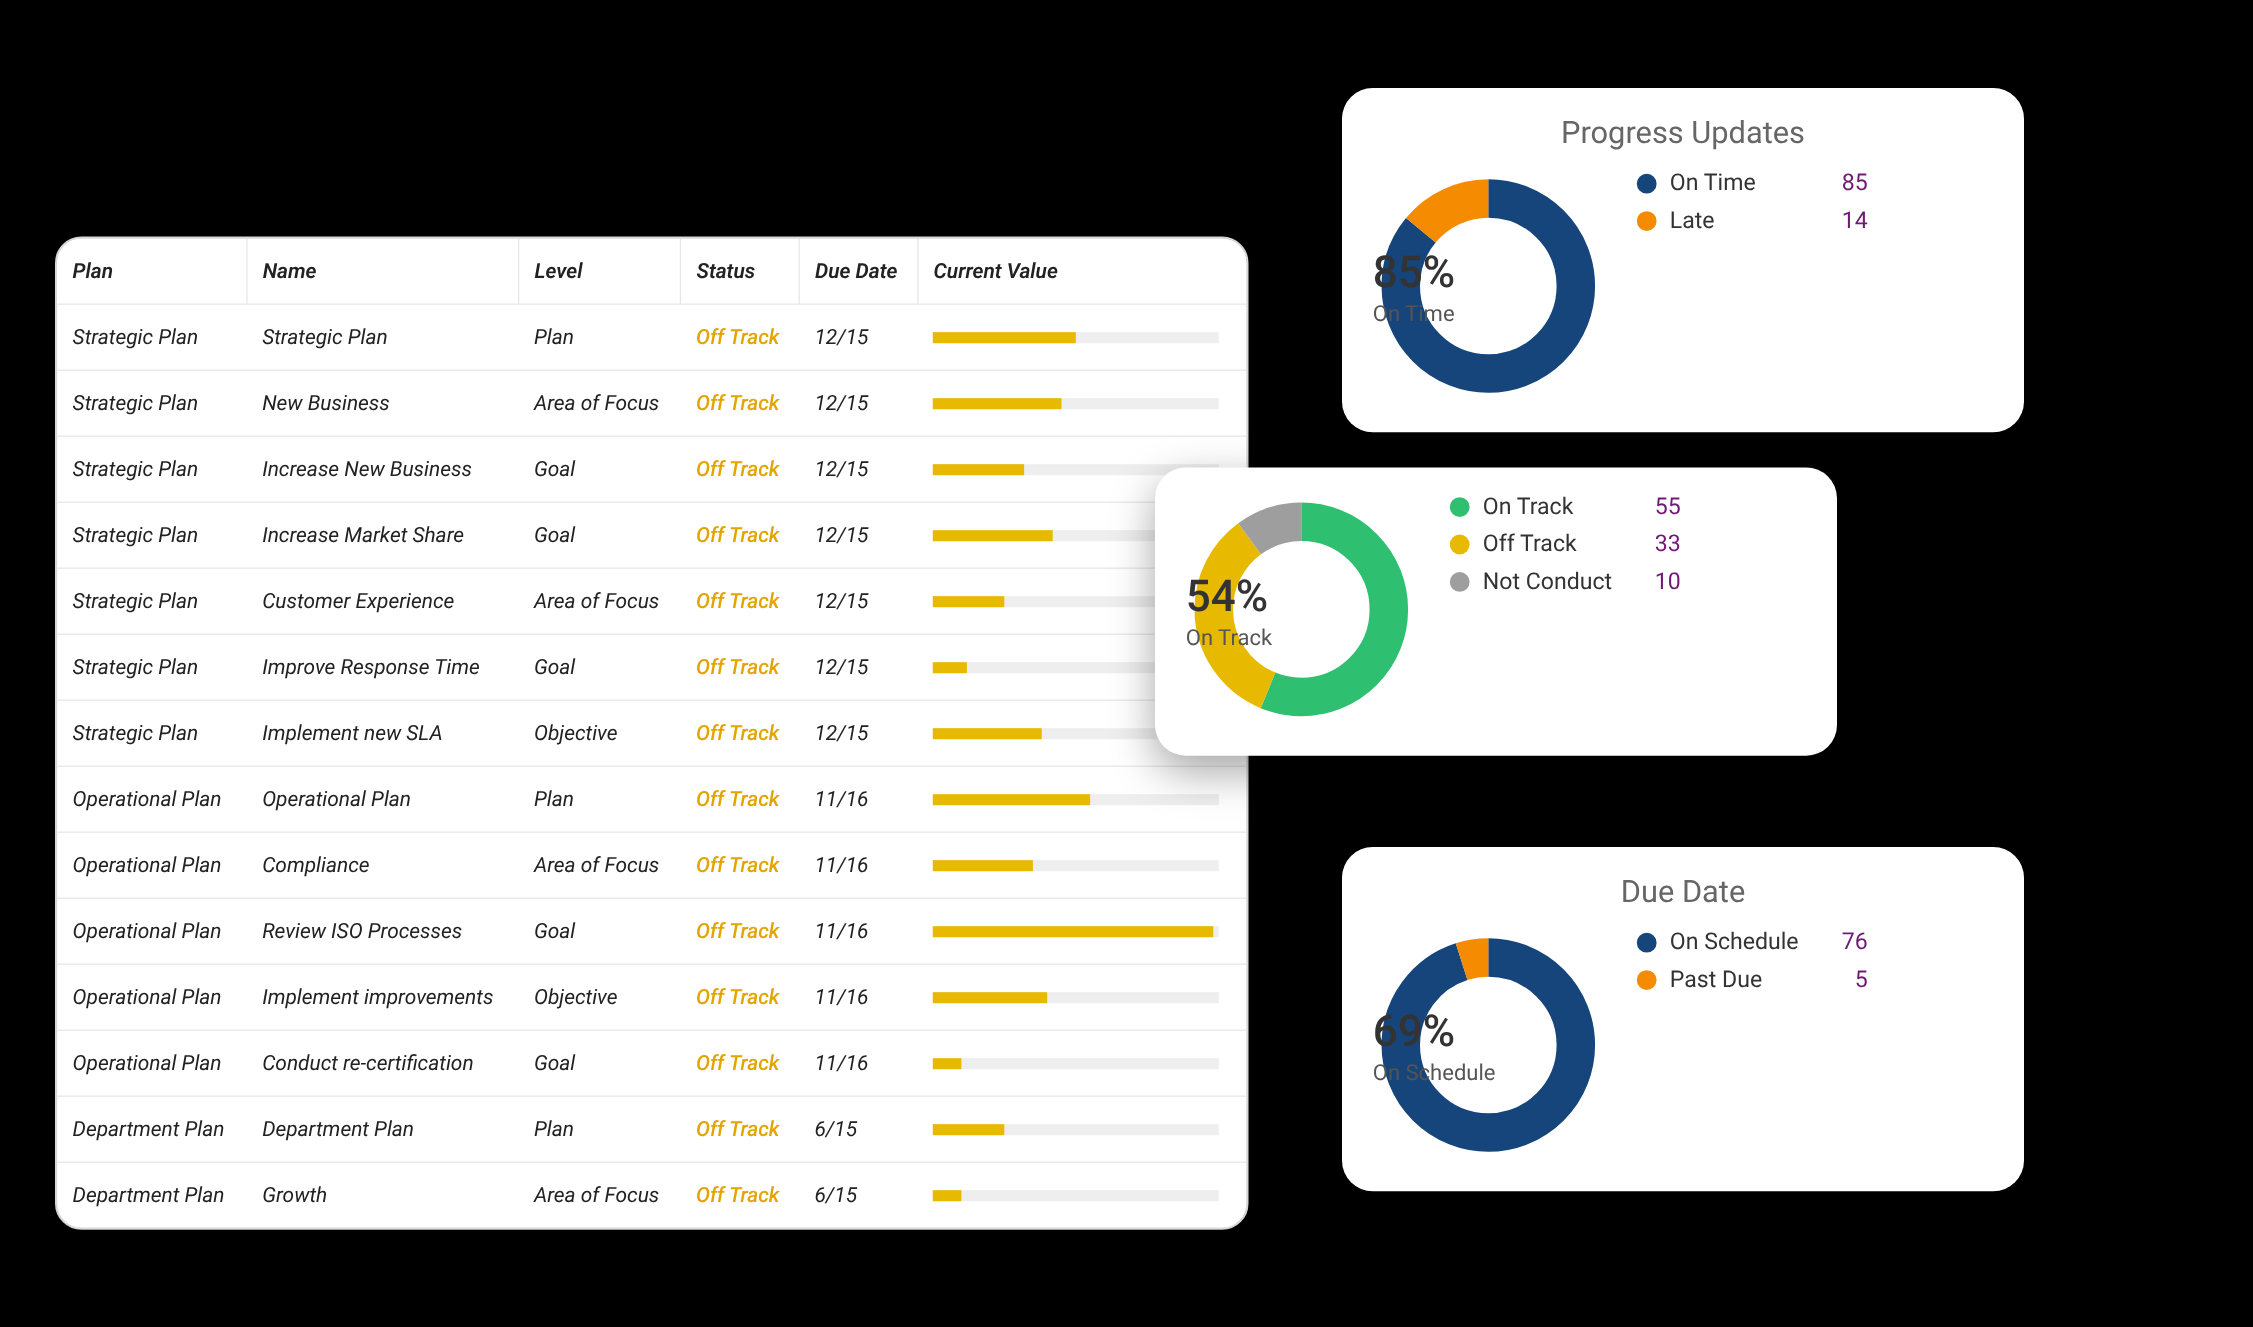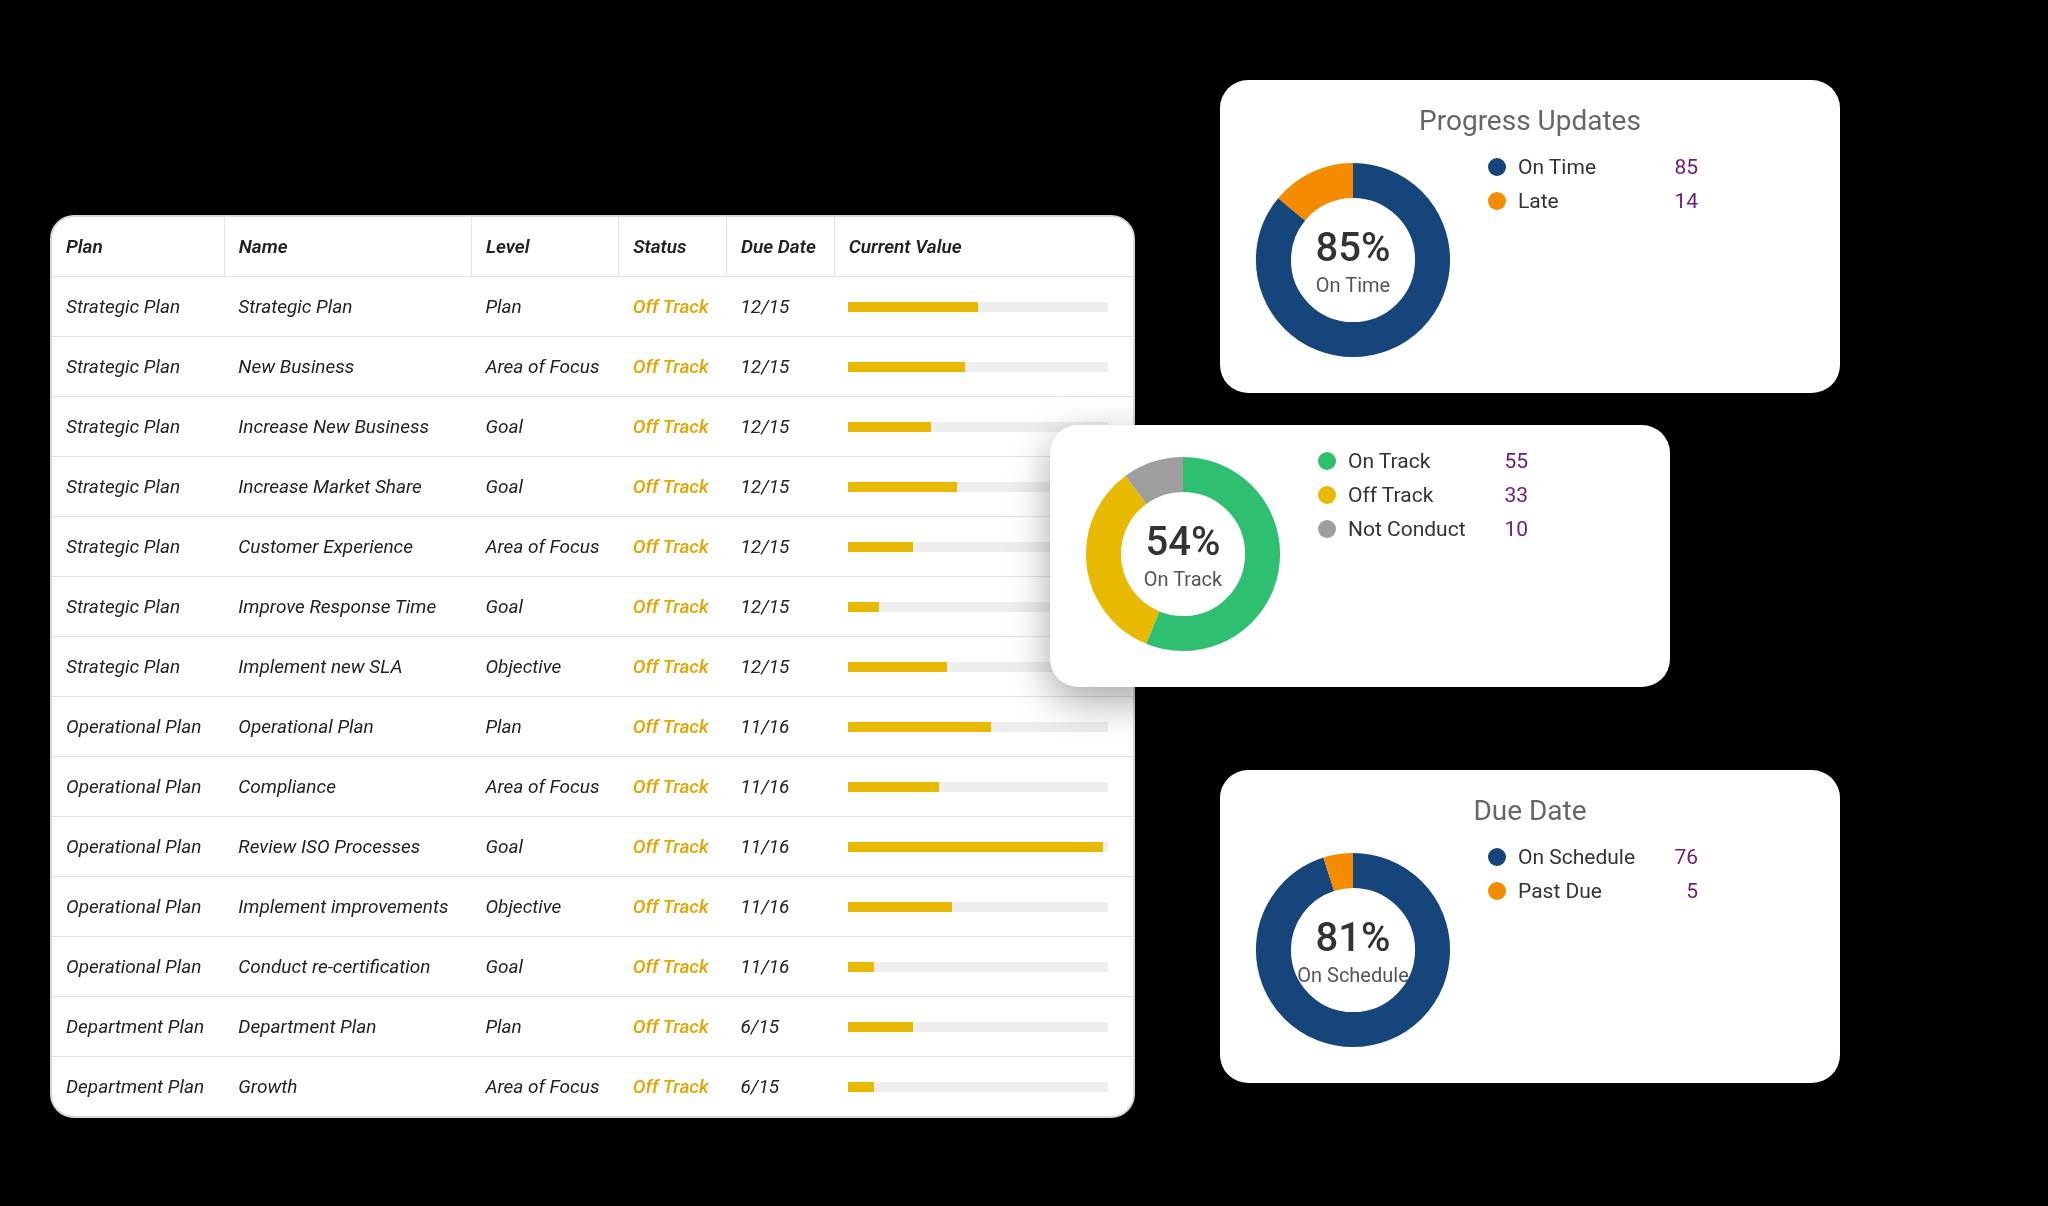--- a/index.html
+++ b/index.html
@@ -85,21 +85,20 @@
     width: 210px;
     height: 210px;
     flex: 0 0 auto;
   }
   .donut-wrap svg { width: 100%; height: 100%; transform: rotate(-90deg); }
   .donut-center {
     position: absolute;
     inset: 0;
     display: flex;
     flex-direction: column;
-    align-items: center;
     justify-content: center;
   }
   .donut-pct {
     font-size: 40px;
     font-weight: 500;
     color: #333;
   }
   .donut-lbl {
     font-size: 20px;
     color: #555;
@@ -383,21 +382,21 @@
 
 <div class="dash-card card-due">
   <div class="dash-title">Due Date</div>
   <div class="dash-body">
     <div class="donut-wrap">
       <svg id="donut-due" viewBox="0 0 42 42">
           <circle cx="21" cy="21" r="15.9155" fill="none" stroke="#15457a" stroke-width="7" stroke-dasharray="94.89795918367348 5.102040816326522" stroke-dashoffset="0"></circle>
           <circle cx="21" cy="21" r="15.9155" fill="none" stroke="#f58b00" stroke-width="7" stroke-dasharray="5.1020408163265305 94.89795918367346" stroke-dashoffset="-94.89795918367348"></circle>
         </svg>
       <div class="donut-center">
-        <div class="donut-pct">81%</div>
+        <div class="donut-pct">69%</div>
         <div class="donut-lbl">On Schedule</div>
       </div>
     </div>
     <div class="legend" id="legend-due">
         <div class="legend-row">
           <span class="swatch" style="background: rgb(21, 69, 122);"></span>
           <span class="legend-label">On Schedule</span>
           <span class="legend-val">76</span>
         </div>
         <div class="legend-row">

